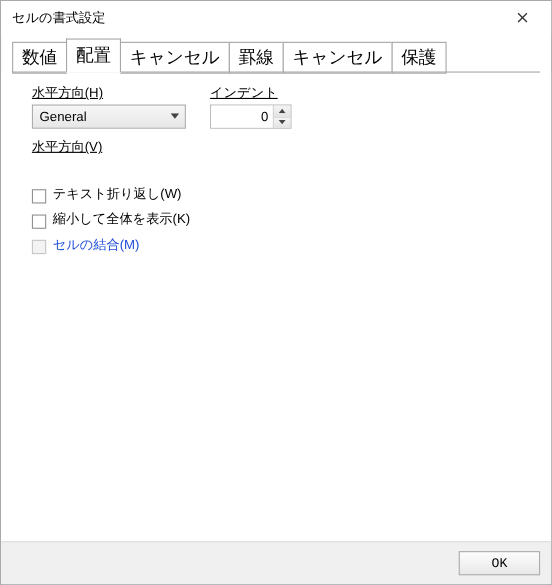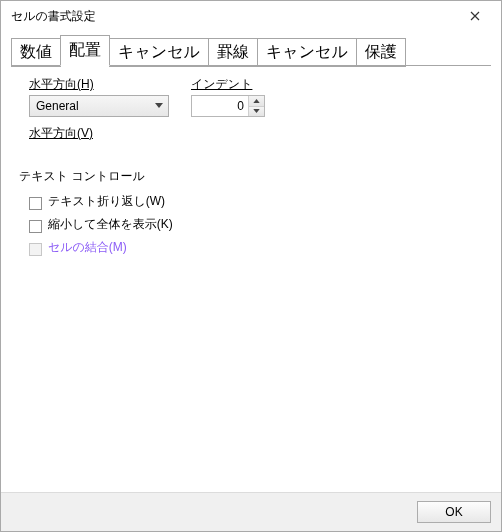--- a/index.html
+++ b/index.html
@@ -157,41 +157,41 @@
     cursor: default;
   }
   .checkbox {
     width: 13px;
     height: 13px;
     border: 1px solid #8f8f8f;
     background: #fff;
     margin-right: 6px;
     display: inline-block;
   }
-  .checkrow.disabled { color: #8b5cf6; }
+  .checkrow.disabled { color: #1d4ed8; }
   .checkrow.disabled .checkbox { border-color: #c7c7c7; background: #f3f3f3; }
   .footer {
     border-top: 1px solid #dcdcdc;
     background: #f0f0f0;
     padding: 8px 10px;
     display: flex;
     justify-content: flex-end;
     gap: 6px;
   }
   .btn {
     min-width: 74px;
     height: 22px;
     border: 1px solid #acacac;
     background: linear-gradient(#fdfdfd,#e8e8e8);
     display: inline-flex;
     align-items: center;
     justify-content: center;
     padding: 0 10px;
     cursor: default;
-    font-family: Liberation Sans, sans-serif;
+    font-family: Liberation Mono, monospace;
     font-size: 12px;
   }
   .row-pair {
     display: flex;
     align-items: flex-end;
   }
 </style>
 </head>
 <body>
 
@@ -248,21 +248,20 @@
           </div>
         </div>
       </div>
 
       <div style="height:8px"></div>
 
       <div class="label-col">水平方向(V)</div>
     </div>
 
     <div class="group">
-      <div class="group-title">テキスト コントロール</div>
       <div class="checkrow">
         <span class="checkbox"></span>
         <span>テキスト折り返し(W)</span>
       </div>
       <div class="checkrow">
         <span class="checkbox"></span>
         <span>縮小して全体を表示(K)</span>
       </div>
       <div class="checkrow disabled">
         <span class="checkbox"></span>

